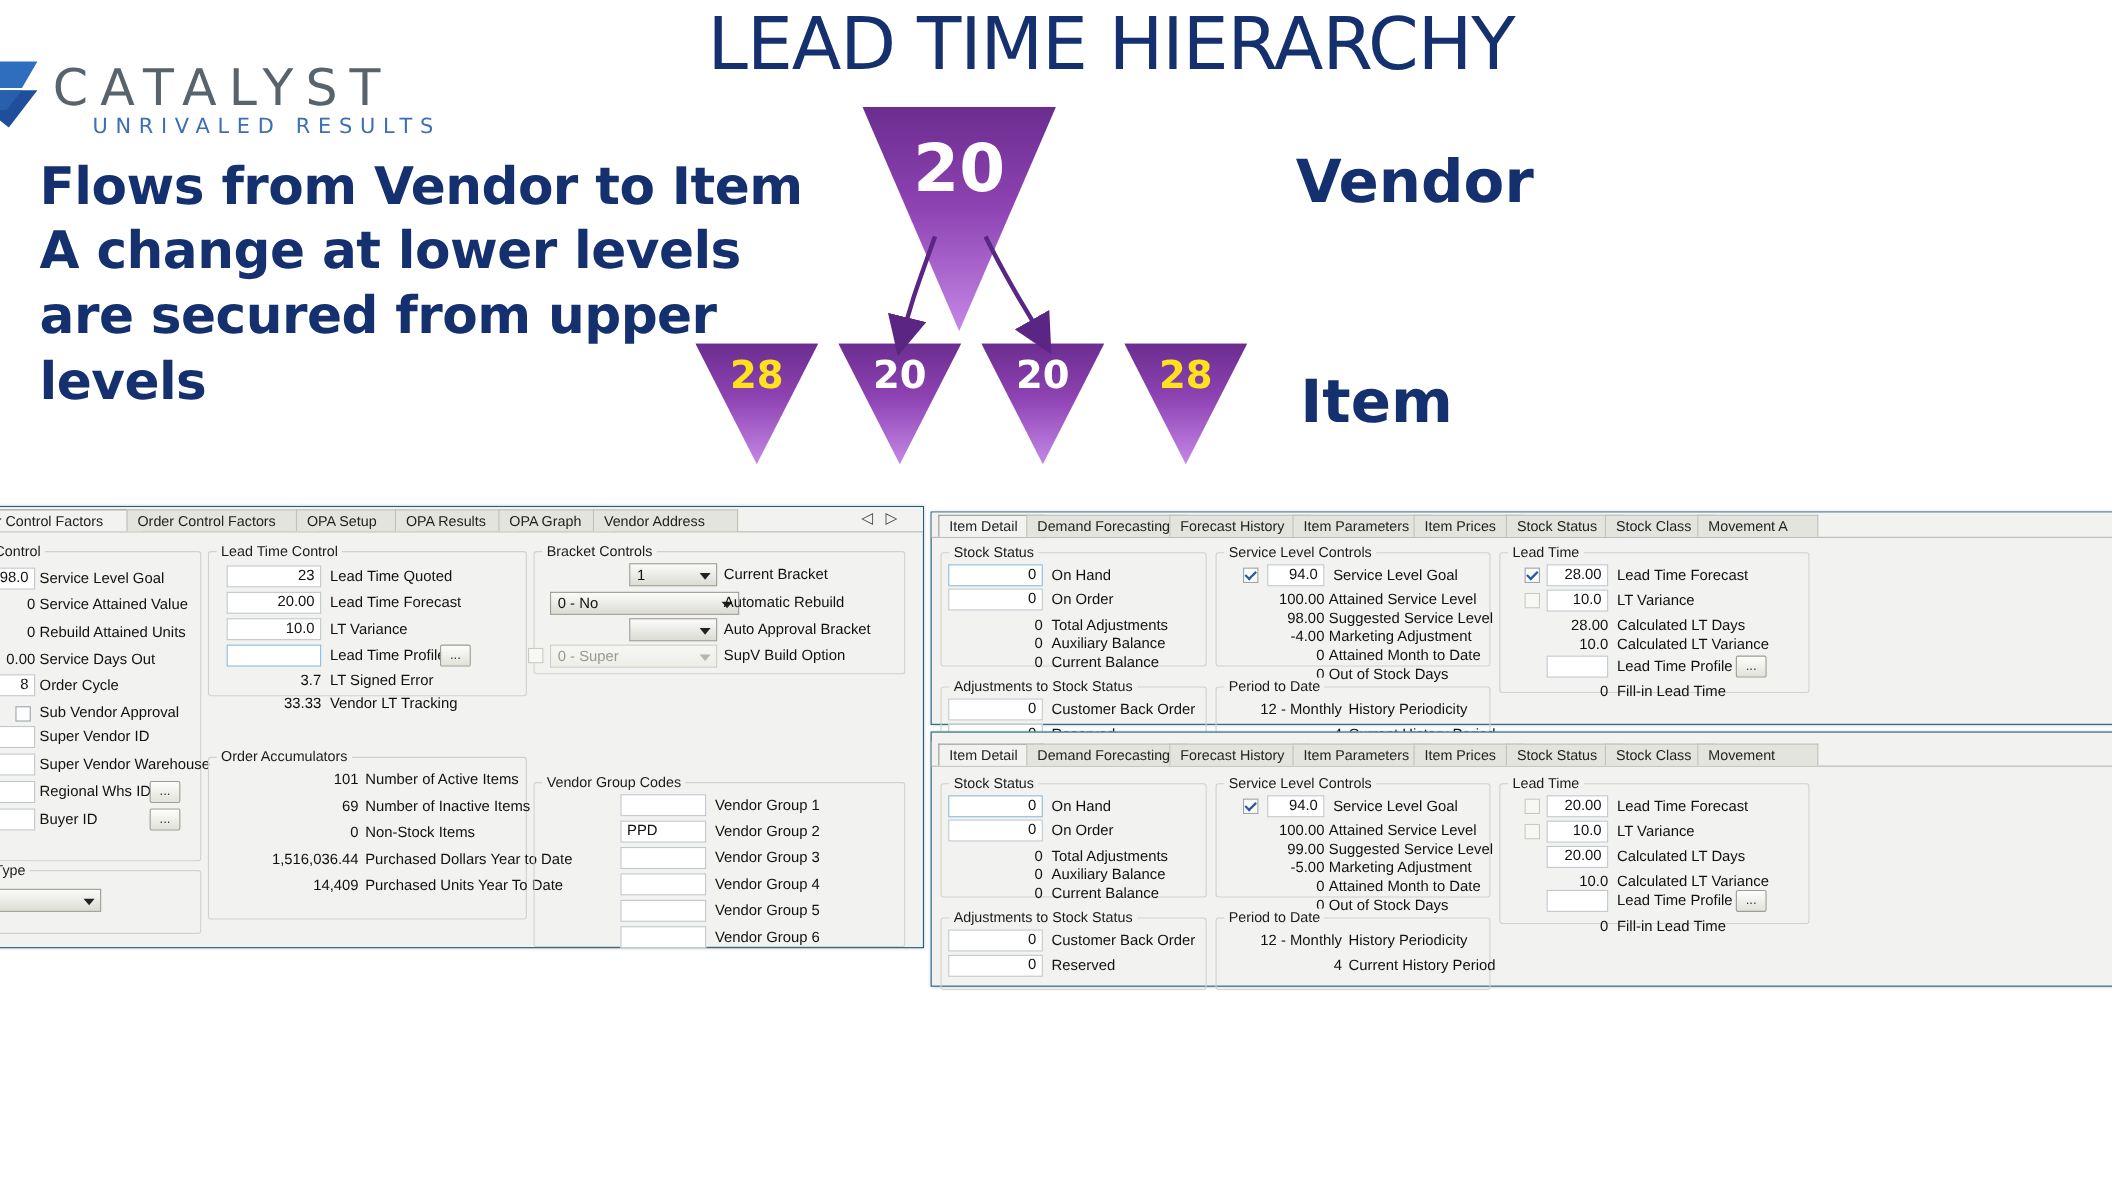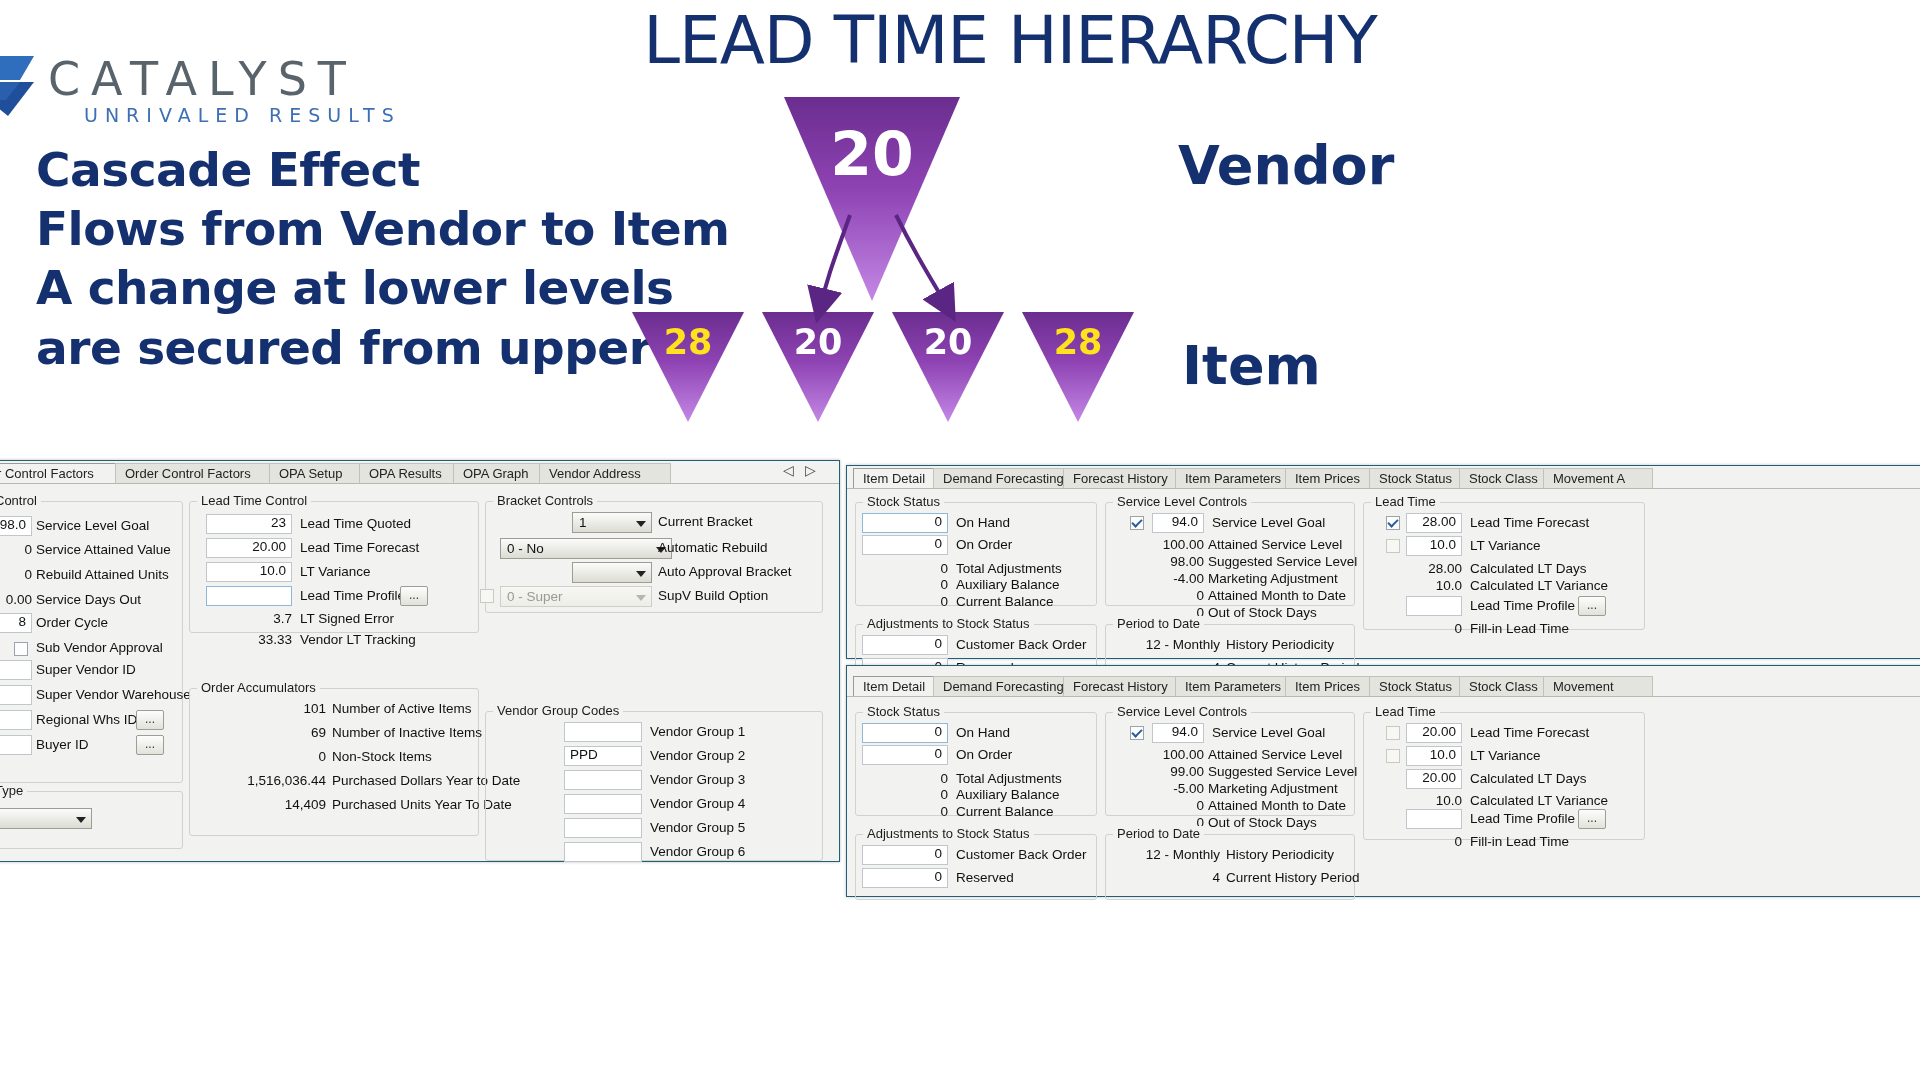--- a/index.html
+++ b/index.html
@@ -93,24 +93,24 @@
   <svg id="logo-mark" viewBox="0 0 70 80">
     <polygon points="2,18 48,18 34,42 2,42" fill="#2f6ebc"></polygon>
     <polygon points="2,44 34,44 48,44 22,78 2,62" fill="#1f4f9b"></polygon>
     <polygon points="2,44 34,44 20,62 2,62" fill="#2a5fae"></polygon>
   </svg>
   <div class="logo-text">CATALYST</div>
   <div class="logo-sub">UNRIVALED RESULTS</div>
 </div>
 
 <div id="cascade">
-  <div>Cascade Effect</div>
   <div>Flows from Vendor to Item</div>
   <div>A change at lower levels</div>
   <div>are secured from upper</div>
+  <div>levels</div>
 </div>
 
 <div id="main-title">LEAD TIME HIERARCHY</div>
 
 <div id="tri-top" class="tri">
   <div class="shape"></div>
   <div class="num num-white">20</div>
 </div>
 <div id="tri-1" class="tri tri-small">
   <div class="shape"></div>

